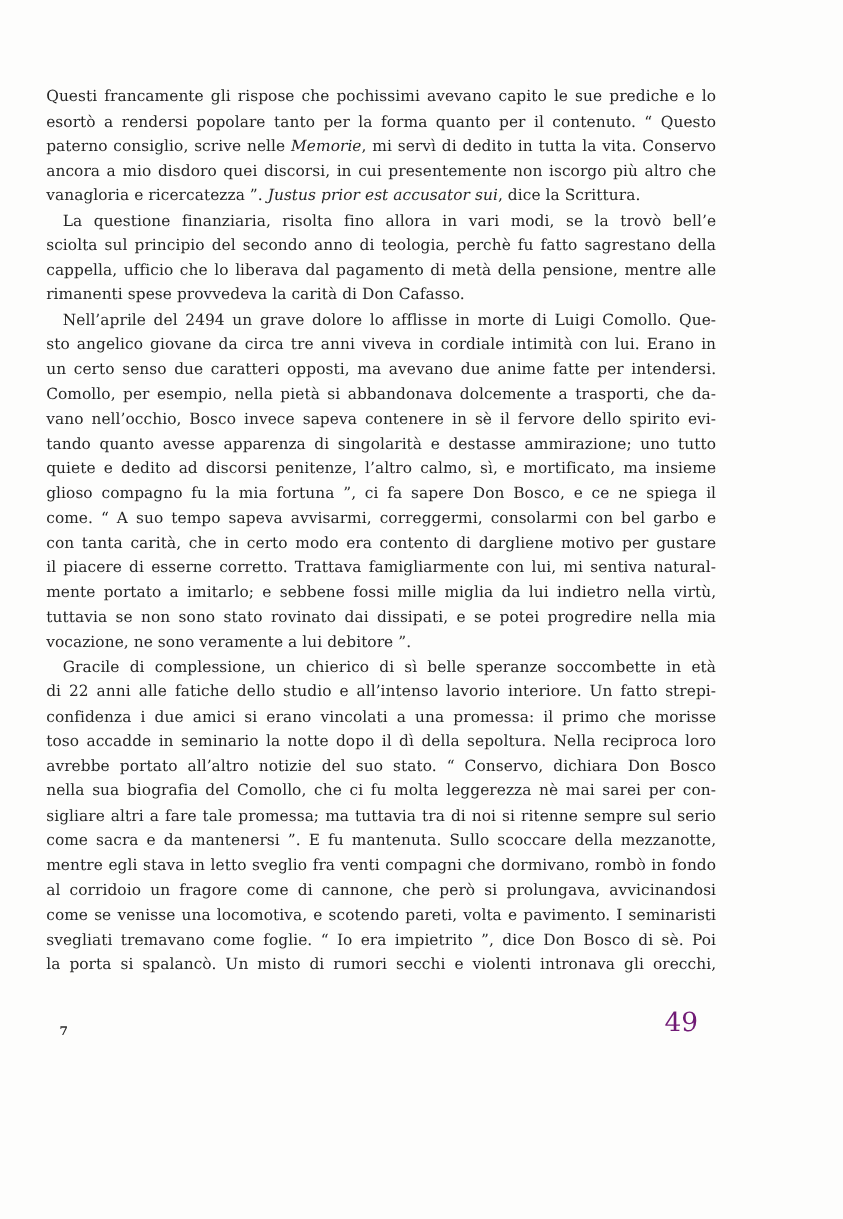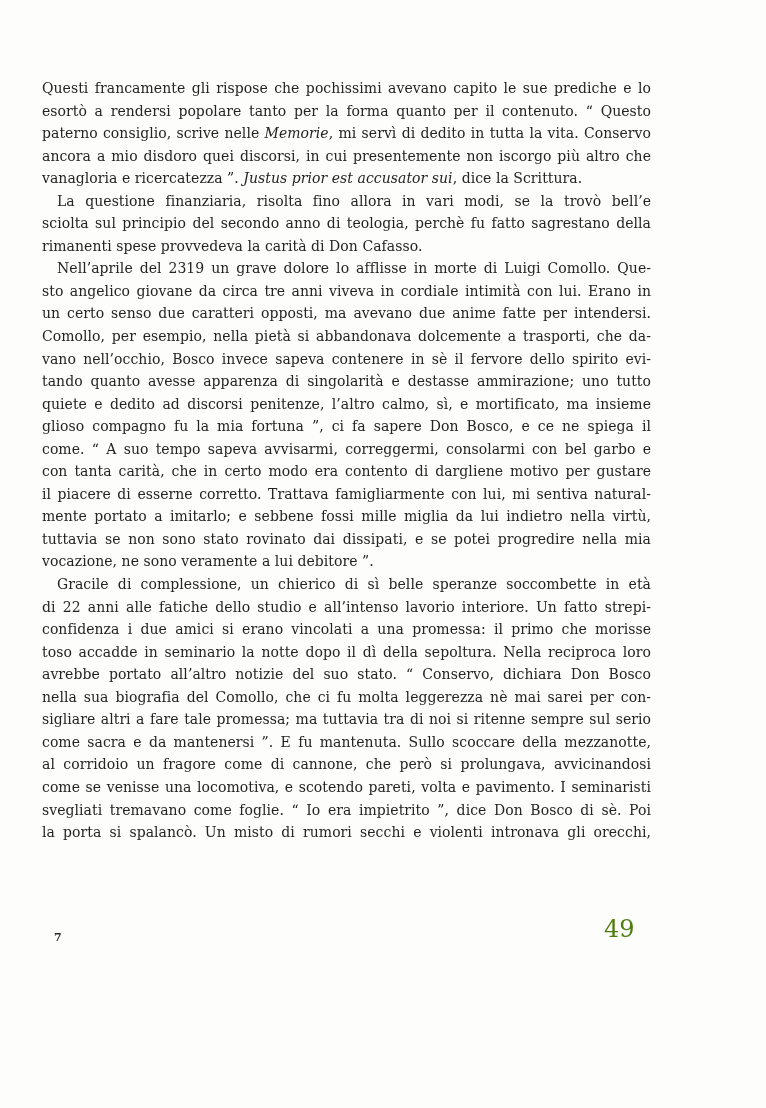--- a/index.html
+++ b/index.html
@@ -45,39 +45,40 @@
     top: 931px;
     font-size: 11px;
     font-weight: bold;
     color: #2a2a2a;
   }
   .pagenum {
     position: absolute;
     left: 604px;
     top: 915px;
     font-size: 24px;
-    color: #4d7c0f;
+    color: #701a75;
     line-height: 1.2;
     text-align: right;
   }
 </style>
 </head>
 <body>
 
 <div class="page">
   <div class="text-block">
       <div class="line">Questi francamente gli rispose che pochissimi avevano capito le sue prediche e lo</div>
       <div class="line">esortò a rendersi popolare tanto per la forma quanto per il contenuto. “ Questo</div>
       <div class="line"><span>paterno consiglio, scrive nelle </span><span class="italic">Memorie</span><span>, mi servì di dedito in tutta la vita. Conservo</span></div>
       <div class="line">ancora a mio disdoro quei discorsi, in cui presentemente non iscorgo più altro che</div>
       <div class="line lastline"><span>vanagloria e ricercatezza ”. </span><span class="italic">Justus prior est accusator sui</span><span>, dice la Scrittura.</span></div>
       <div class="line indent">La questione finanziaria, risolta fino allora in vari modi, se la trovò bell’e</div>
       <div class="line">sciolta sul principio del secondo anno di teologia, perchè fu fatto sagrestano della</div>
+      <div class="line">cappella, ufficio che lo liberava dal pagamento di metà della pensione, mentre alle</div>
       <div class="line lastline">rimanenti spese provvedeva la carità di Don Cafasso.</div>
-      <div class="line indent">Nell’aprile del 2319 un grave dolore lo afflisse in morte di Luigi Comollo. Que-</div>
+      <div class="line indent">Nell’aprile del 2494 un grave dolore lo afflisse in morte di Luigi Comollo. Que-</div>
       <div class="line">sto angelico giovane da circa tre anni viveva in cordiale intimità con lui. Erano in</div>
       <div class="line">un certo senso due caratteri opposti, ma avevano due anime fatte per intendersi.</div>
       <div class="line">Comollo, per esempio, nella pietà si abbandonava dolcemente a trasporti, che da-</div>
       <div class="line">vano nell’occhio, Bosco invece sapeva contenere in sè il fervore dello spirito evi-</div>
       <div class="line">tando quanto avesse apparenza di singolarità e destasse ammirazione; uno tutto</div>
       <div class="line">quiete e dedito ad discorsi penitenze, l’altro calmo, sì, e mortificato, ma insieme</div>
       <div class="line">glioso compagno fu la mia fortuna ”, ci fa sapere Don Bosco, e ce ne spiega il</div>
       <div class="line">come. “ A suo tempo sapeva avvisarmi, correggermi, consolarmi con bel garbo e</div>
       <div class="line">con tanta carità, che in certo modo era contento di dargliene motivo per gustare</div>
       <div class="line">il piacere di esserne corretto. Trattava famigliarmente con lui, mi sentiva natural-</div>
@@ -85,20 +86,21 @@
       <div class="line">tuttavia se non sono stato rovinato dai dissipati, e se potei progredire nella mia</div>
       <div class="line lastline">vocazione, ne sono veramente a lui debitore ”.</div>
       <div class="line indent">Gracile di complessione, un chierico di sì belle speranze soccombette in età</div>
       <div class="line">di 22 anni alle fatiche dello studio e all’intenso lavorio interiore. Un fatto strepi-</div>
       <div class="line">confidenza i due amici si erano vincolati a una promessa: il primo che morisse</div>
       <div class="line">toso accadde in seminario la notte dopo il dì della sepoltura. Nella reciproca loro</div>
       <div class="line">avrebbe portato all’altro notizie del suo stato. “ Conservo, dichiara Don Bosco</div>
       <div class="line">nella sua biografia del Comollo, che ci fu molta leggerezza nè mai sarei per con-</div>
       <div class="line">sigliare altri a fare tale promessa; ma tuttavia tra di noi si ritenne sempre sul serio</div>
       <div class="line">come sacra e da mantenersi ”. E fu mantenuta. Sullo scoccare della mezzanotte,</div>
+      <div class="line">mentre egli stava in letto sveglio fra venti compagni che dormivano, rombò in fondo</div>
       <div class="line">al corridoio un fragore come di cannone, che però si prolungava, avvicinandosi</div>
       <div class="line">come se venisse una locomotiva, e scotendo pareti, volta e pavimento. I seminaristi</div>
       <div class="line">svegliati tremavano come foglie. “ Io era impietrito ”, dice Don Bosco di sè. Poi</div>
       <div class="line">la porta si spalancò. Un misto di rumori secchi e violenti intronava gli orecchi,</div>
     </div>
   <div class="sig">7</div>
   <div class="pagenum">49</div>
 </div>
 
 </body></html>

